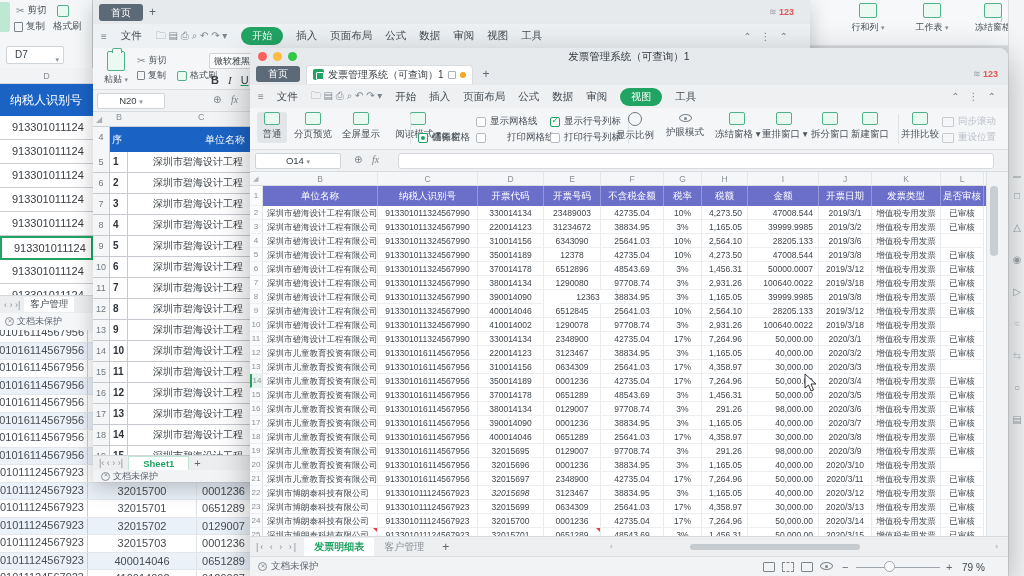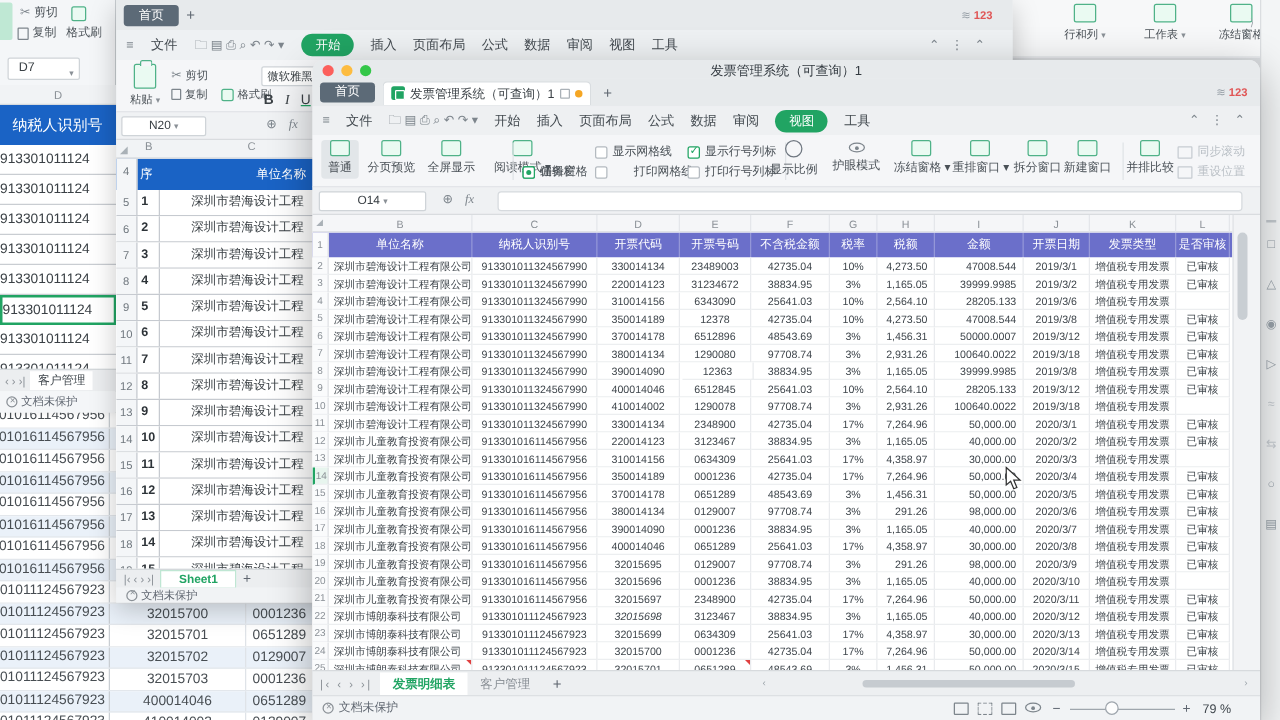--- a/index.html
+++ b/index.html
@@ -41,21 +41,21 @@
   .rib-btn .ic { margin:0 auto 3px auto; }
   .caret { font-size:7px; color:#8a9096; }
 
   
   #winA { left:0; top:0; width:93px; height:330px; background:#f4f6f8; z-index:2; border-right:1px solid #c8cdd1; box-shadow:2px 0 6px rgba(0,0,0,.08); }
   .a-tline { position:absolute; display:flex; align-items:center; gap:3px; font-size:9.5px; color:#4a5157; white-space:nowrap; }
   #winA .namebox { position:absolute; left:6px; top:46px; width:58px; height:18px; background:#fff; border:1px solid #cfd4d8; border-radius:2px; font-size:10px; color:#3a4045; line-height:16px; padding-left:8px; }
   #winA .namebox .caret { position:absolute; right:4px; top:5px; }
   #winA .collet { position:absolute; left:0; top:68px; width:93px; height:16px; background:#f1f3f5; border-bottom:1px solid #d6dade; font-size:9px; color:#8a9096; text-align:center; line-height:16px; }
   #winA .hdr { position:absolute; left:0; top:84px; width:93px; height:32px; background:#1a63c5; color:#fff; font-size:12px; line-height:32px; padding-left:10px; white-space:nowrap; overflow:hidden; }
-  .a-row { position:absolute; left:0; width:93px; height:24px; background:#fff; border-bottom:1px solid #c9cdd2; font-size:11px; color:#3a4045; line-height:23px; padding-left:0; white-space:nowrap; overflow:hidden; }
+  .a-row { position:absolute; left:0; width:93px; height:24px; background:#fff; border-bottom:1px solid #c9cdd2; font-size:11px; color:#3a4045; line-height:23px; padding-left:12px; white-space:nowrap; overflow:hidden; }
   .a-row.sel { border:2px solid #21a463; line-height:21px; }
   .a-tabrow { position:absolute; left:0; top:295px; width:93px; height:18px; background:#eceef0; border-top:1px solid #d4d8db; display:flex; align-items:center; gap:4px; padding-left:4px; font-size:9px; color:#8a9096; overflow:hidden; }
   .a-sheettab { background:#fff; padding:1px 6px; color:#3f464c; font-size:9.5px; white-space:nowrap; }
   .a-status { position:absolute; left:0; top:313px; width:93px; height:17px; background:#f4f6f8; display:flex; align-items:center; gap:3px; padding-left:5px; font-size:9px; color:#5f6670; white-space:nowrap; overflow:hidden; }
   .shield { width:9px; height:9px; border:1px solid #8a9096; border-radius:50%; position:relative; flex:0 0 auto; }
   .shield:after { content:"✕"; position:absolute; left:1.5px; top:-1.5px; font-size:6px; color:#8a9096; }
 
   
   #winD { left:800px; top:0; width:224px; height:576px; z-index:2; }
   #winD .dstrip { position:absolute; left:0; top:0; width:224px; height:46px; background:#f7f8f9; border-bottom:1px solid #e3e6e9; }
@@ -668,21 +668,21 @@
             <div class="f-cell ar" style="left: 498px; width: 71px;">100640.0022</div>
             <div class="f-cell ac" style="left: 569px; width: 53px;">2019/3/18</div>
             <div class="f-cell ac" style="left: 622px; width: 69px;">增值税专用发票</div>
             <div class="f-cell ac" style="left: 691px; width: 43px;">已审核</div>
           </div>
           <div class="f-row abs" style="top: 104px;">
             <div class="f-rn">8</div>
             <div class="f-cell al" style="left: 13px; width: 115px;">深圳市碧海设计工程有限公司</div>
             <div class="f-cell ac" style="left: 128px; width: 100px;">913301011324567990</div>
             <div class="f-cell ac" style="left: 228px; width: 66px;">390014090</div>
-            <div class="f-cell ac" style="left: 296px; width: 57px;">12363</div>
+            <div class="f-cell ac" style="left: 310px; width: 57px;">12363</div>
             <div class="f-cell ac" style="left: 351px; width: 63px;">38834.95</div>
             <div class="f-cell ac" style="left: 414px; width: 38px;">3%</div>
             <div class="f-cell ar" style="left: 452px; width: 46px;">1,165.05</div>
             <div class="f-cell ar" style="left: 498px; width: 71px;">39999.9985</div>
             <div class="f-cell ac" style="left: 569px; width: 53px;">2019/3/8</div>
             <div class="f-cell ac" style="left: 622px; width: 69px;">增值税专用发票</div>
             <div class="f-cell ac" style="left: 691px; width: 43px;">已审核</div>
           </div>
           <div class="f-row abs" style="top: 118px;">
             <div class="f-rn">9</div>

